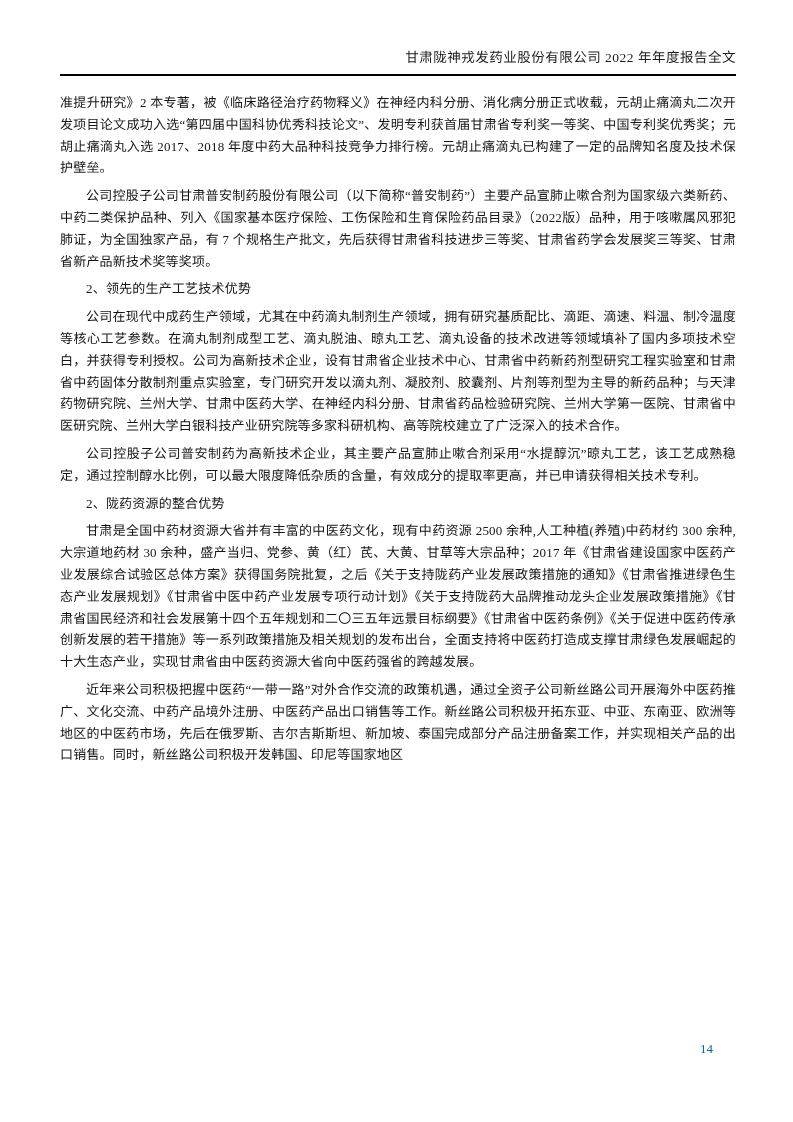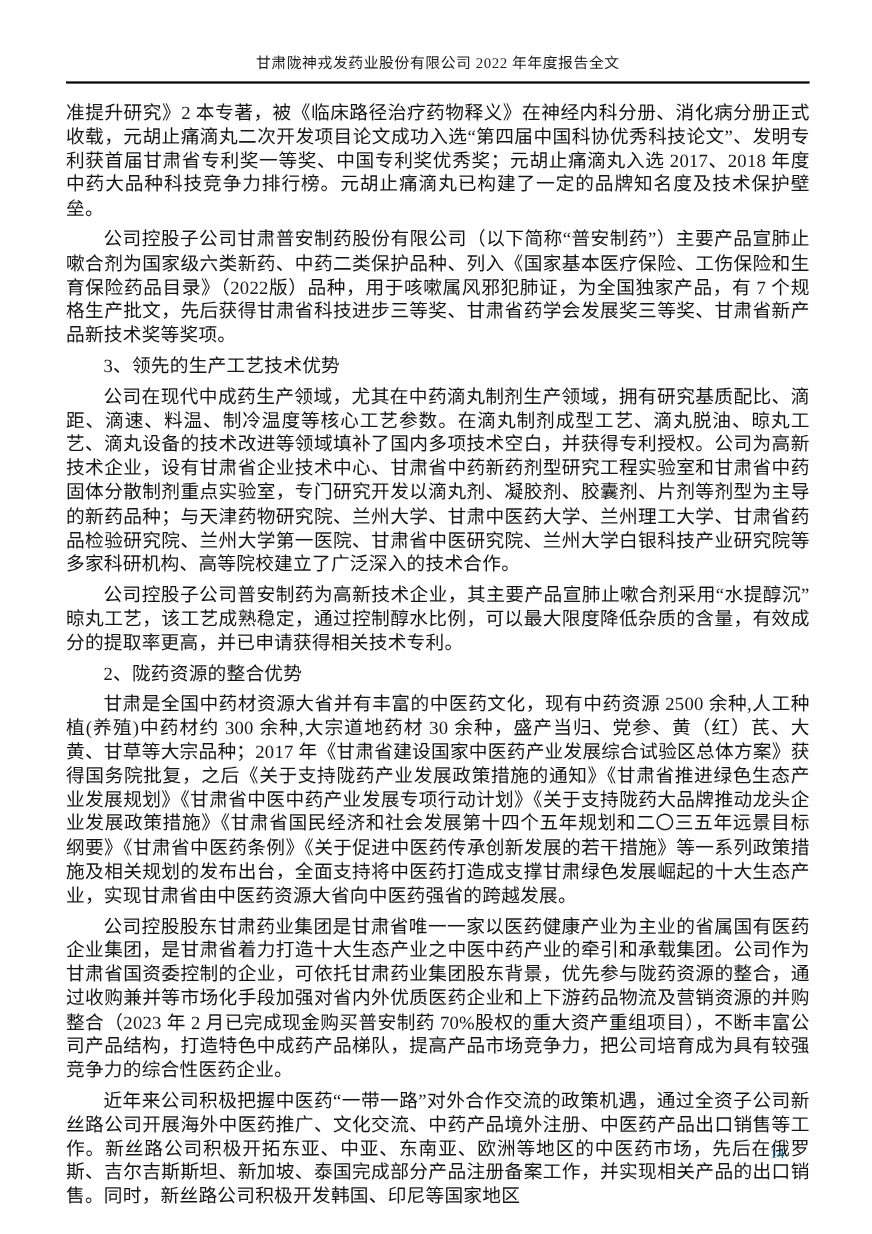--- a/index.html
+++ b/index.html
@@ -14,21 +14,21 @@
     margin: 0 auto;
     background: #ffffff;
     box-sizing: border-box;
     padding: 0 57px 0 60px;
     font-family: "Liberation Serif", "DejaVu Serif", serif;
     color: #1c1c1c;
     overflow: hidden;
   }
   .header {
     padding-top: 49px;
-    text-align: center;
+    text-align: right;
     font-size: 13.5px;
     line-height: 18px;
     color: #1c1c1c;
     letter-spacing: 0.5px;
   }
   .header-rule {
     margin-top: 7px;
     border: 0;
     border-top: 2.2px solid #000000;
     height: 0;
@@ -36,21 +36,21 @@
   .body {
     margin-top: 16px;
     font-size: 15px;
     line-height: 21.8px;
     text-align: justify;
     color: #151515;
   }
   .body p, .body h3 {
     margin: 0 0 6px 0;
     padding: 0;
-    font-size: 17px;
+    font-size: 13px;
     font-weight: normal;
     letter-spacing: 0.2px;
   }
   .body .indent { text-indent: 2em; }
   .body h3 { text-indent: 2em; }
   .footer {
     position: absolute;
     top: 1041px;
     right: 80px;
     font-size: 13px;
@@ -61,24 +61,23 @@
 <body>
 
 <div class="page">
   <div class="header">
     <span>甘肃陇神戎发药业股份有限公司 2022 年年度报告全文</span>
   </div>
   <hr class="header-rule">
   <div class="body" id="document-body">
       <p class="para">准提升研究》2 本专著，被《临床路径治疗药物释义》在神经内科分册、消化病分册正式收载，元胡止痛滴丸二次开发项目论文成功入选“第四届中国科协优秀科技论文”、发明专利获首届甘肃省专利奖一等奖、中国专利奖优秀奖；元胡止痛滴丸入选 2017、2018 年度中药大品种科技竞争力排行榜。元胡止痛滴丸已构建了一定的品牌知名度及技术保护壁垒。</p>
       <p class="para indent">公司控股子公司甘肃普安制药股份有限公司（以下简称“普安制药”）主要产品宣肺止嗽合剂为国家级六类新药、中药二类保护品种、列入《国家基本医疗保险、工伤保险和生育保险药品目录》（2022版）品种，用于咳嗽属风邪犯肺证，为全国独家产品，有 7 个规格生产批文，先后获得甘肃省科技进步三等奖、甘肃省药学会发展奖三等奖、甘肃省新产品新技术奖等奖项。</p>
-      <h3>3、领先的生产工艺技术优势</h3>
-      <p class="para indent">公司在现代中成药生产领域，尤其在中药滴丸制剂生产领域，拥有研究基质配比、滴距、滴速、料温、制冷温度等核心工艺参数。在滴丸制剂成型工艺、滴丸脱油、晾丸工艺、滴丸设备的技术改进等领域填补了国内多项技术空白，并获得专利授权。公司为高新技术企业，设有甘肃省企业技术中心、甘肃省中药新药剂型研究工程实验室和甘肃省中药固体分散制剂重点实验室，专门研究开发以滴丸剂、凝胶剂、胶囊剂、片剂等剂型为主导的新药品种；与天津药物研究院、兰州大学、甘肃中医药大学、兰州理工大学、甘肃省药品检验研究院、兰州大学第一医院、甘肃省中医研究院、兰州大学白银科技产业研究院等多家科研机构、高等院校建立了广泛深入的技术合作。</p>
+      <h3>2、领先的生产工艺技术优势</h3>
+      <p class="para indent">公司在现代中成药生产领域，尤其在中药滴丸制剂生产领域，拥有研究基质配比、滴距、滴速、料温、制冷温度等核心工艺参数。在滴丸制剂成型工艺、滴丸脱油、晾丸工艺、滴丸设备的技术改进等领域填补了国内多项技术空白，并获得专利授权。公司为高新技术企业，设有甘肃省企业技术中心、甘肃省中药新药剂型研究工程实验室和甘肃省中药固体分散制剂重点实验室，专门研究开发以滴丸剂、凝胶剂、胶囊剂、片剂等剂型为主导的新药品种；与天津药物研究院、兰州大学、甘肃中医药大学、在神经内科分册、甘肃省药品检验研究院、兰州大学第一医院、甘肃省中医研究院、兰州大学白银科技产业研究院等多家科研机构、高等院校建立了广泛深入的技术合作。</p>
       <p class="para indent">公司控股子公司普安制药为高新技术企业，其主要产品宣肺止嗽合剂采用“水提醇沉”晾丸工艺，该工艺成熟稳定，通过控制醇水比例，可以最大限度降低杂质的含量，有效成分的提取率更高，并已申请获得相关技术专利。</p>
       <h3>2、陇药资源的整合优势</h3>
       <p class="para indent">甘肃是全国中药材资源大省并有丰富的中医药文化，现有中药资源 2500 余种,人工种植(养殖)中药材约 300 余种,大宗道地药材 30 余种，盛产当归、党参、黄（红）芪、大黄、甘草等大宗品种；2017 年《甘肃省建设国家中医药产业发展综合试验区总体方案》获得国务院批复，之后《关于支持陇药产业发展政策措施的通知》《甘肃省推进绿色生态产业发展规划》《甘肃省中医中药产业发展专项行动计划》《关于支持陇药大品牌推动龙头企业发展政策措施》《甘肃省国民经济和社会发展第十四个五年规划和二〇三五年远景目标纲要》《甘肃省中医药条例》《关于促进中医药传承创新发展的若干措施》等一系列政策措施及相关规划的发布出台，全面支持将中医药打造成支撑甘肃绿色发展崛起的十大生态产业，实现甘肃省由中医药资源大省向中医药强省的跨越发展。</p>
-      <p class="para indent">公司控股股东甘肃药业集团是甘肃省唯一一家以医药健康产业为主业的省属国有医药企业集团，是甘肃省着力打造十大生态产业之中医中药产业的牵引和承载集团。公司作为甘肃省国资委控制的企业，可依托甘肃药业集团股东背景，优先参与陇药资源的整合，通过收购兼并等市场化手段加强对省内外优质医药企业和上下游药品物流及营销资源的并购整合（2023 年 2 月已完成现金购买普安制药 70%股权的重大资产重组项目），不断丰富公司产品结构，打造特色中成药产品梯队，提高产品市场竞争力，把公司培育成为具有较强竞争力的综合性医药企业。</p>
       <p class="para indent">近年来公司积极把握中医药“一带一路”对外合作交流的政策机遇，通过全资子公司新丝路公司开展海外中医药推广、文化交流、中药产品境外注册、中医药产品出口销售等工作。新丝路公司积极开拓东亚、中亚、东南亚、欧洲等地区的中医药市场，先后在俄罗斯、吉尔吉斯斯坦、新加坡、泰国完成部分产品注册备案工作，并实现相关产品的出口销售。同时，新丝路公司积极开发韩国、印尼等国家地区</p>
     </div>
   <div class="footer">
     <span>14</span>
   </div>
 </div>
 
 </body></html>

